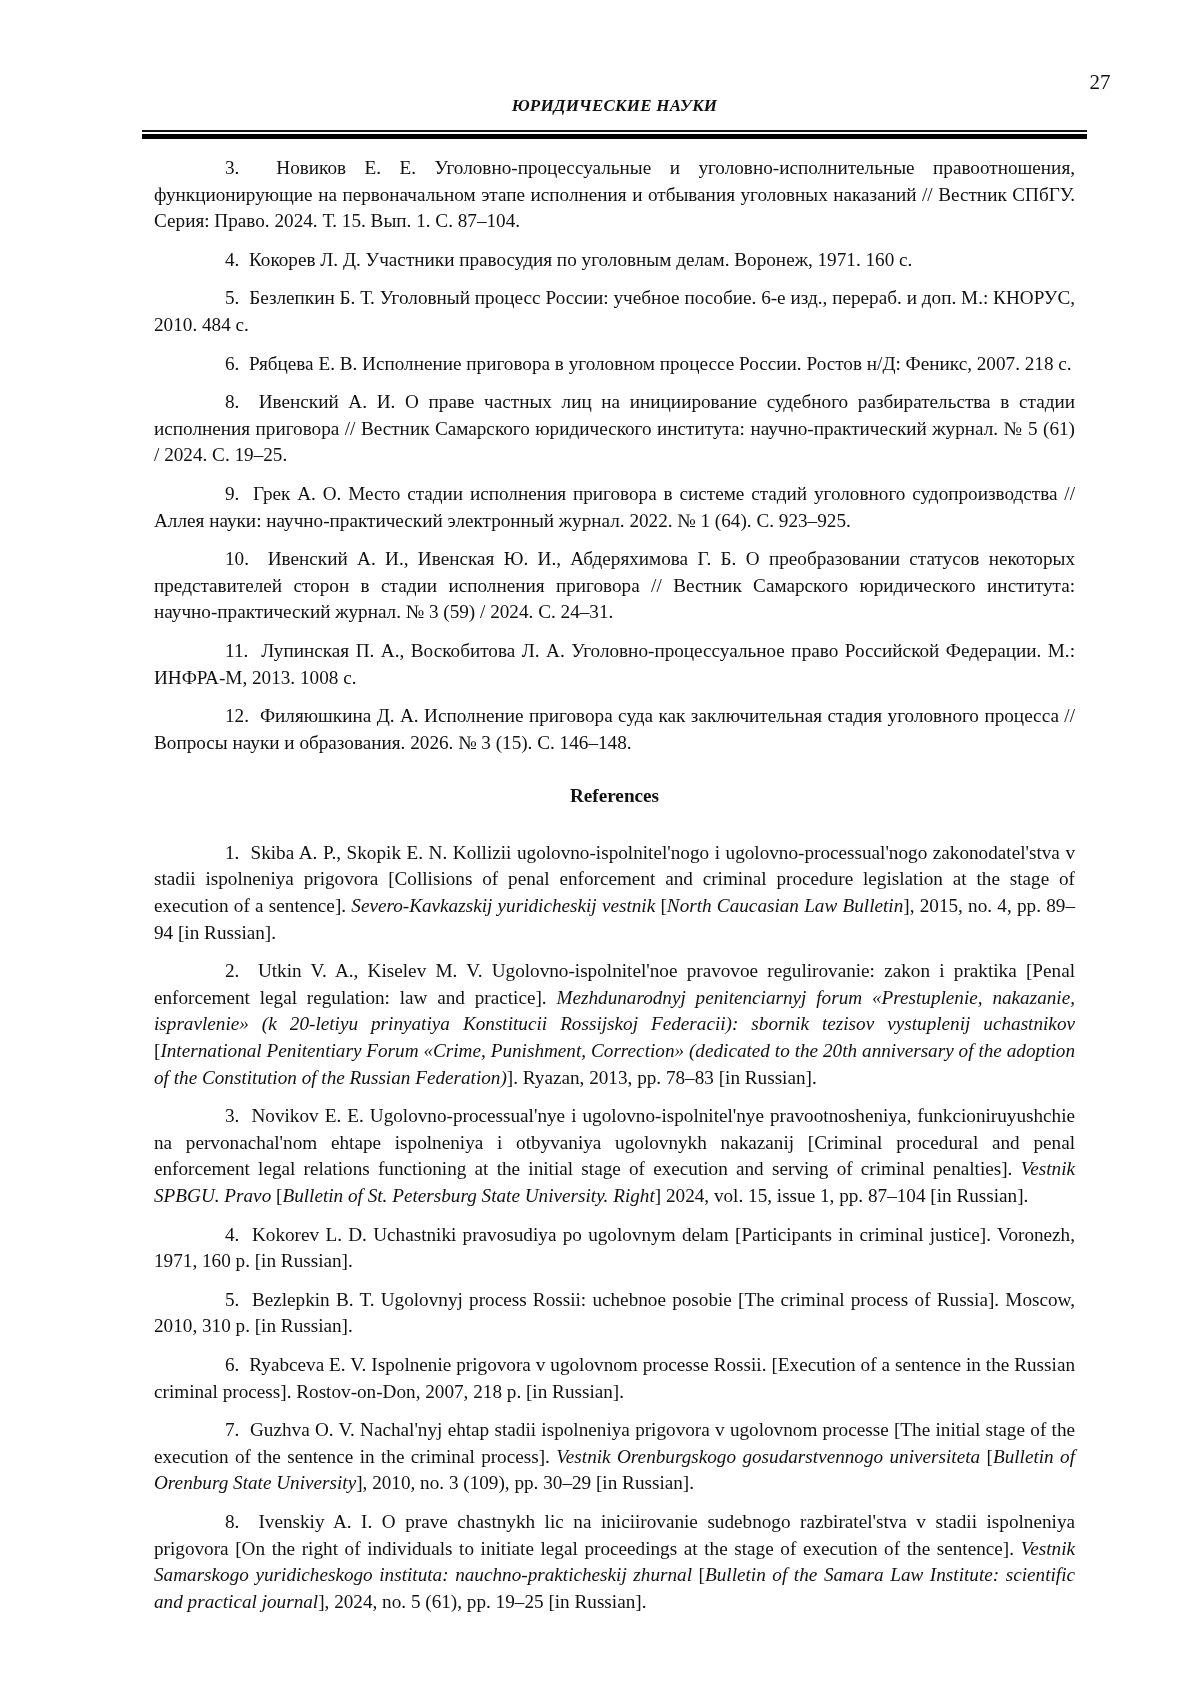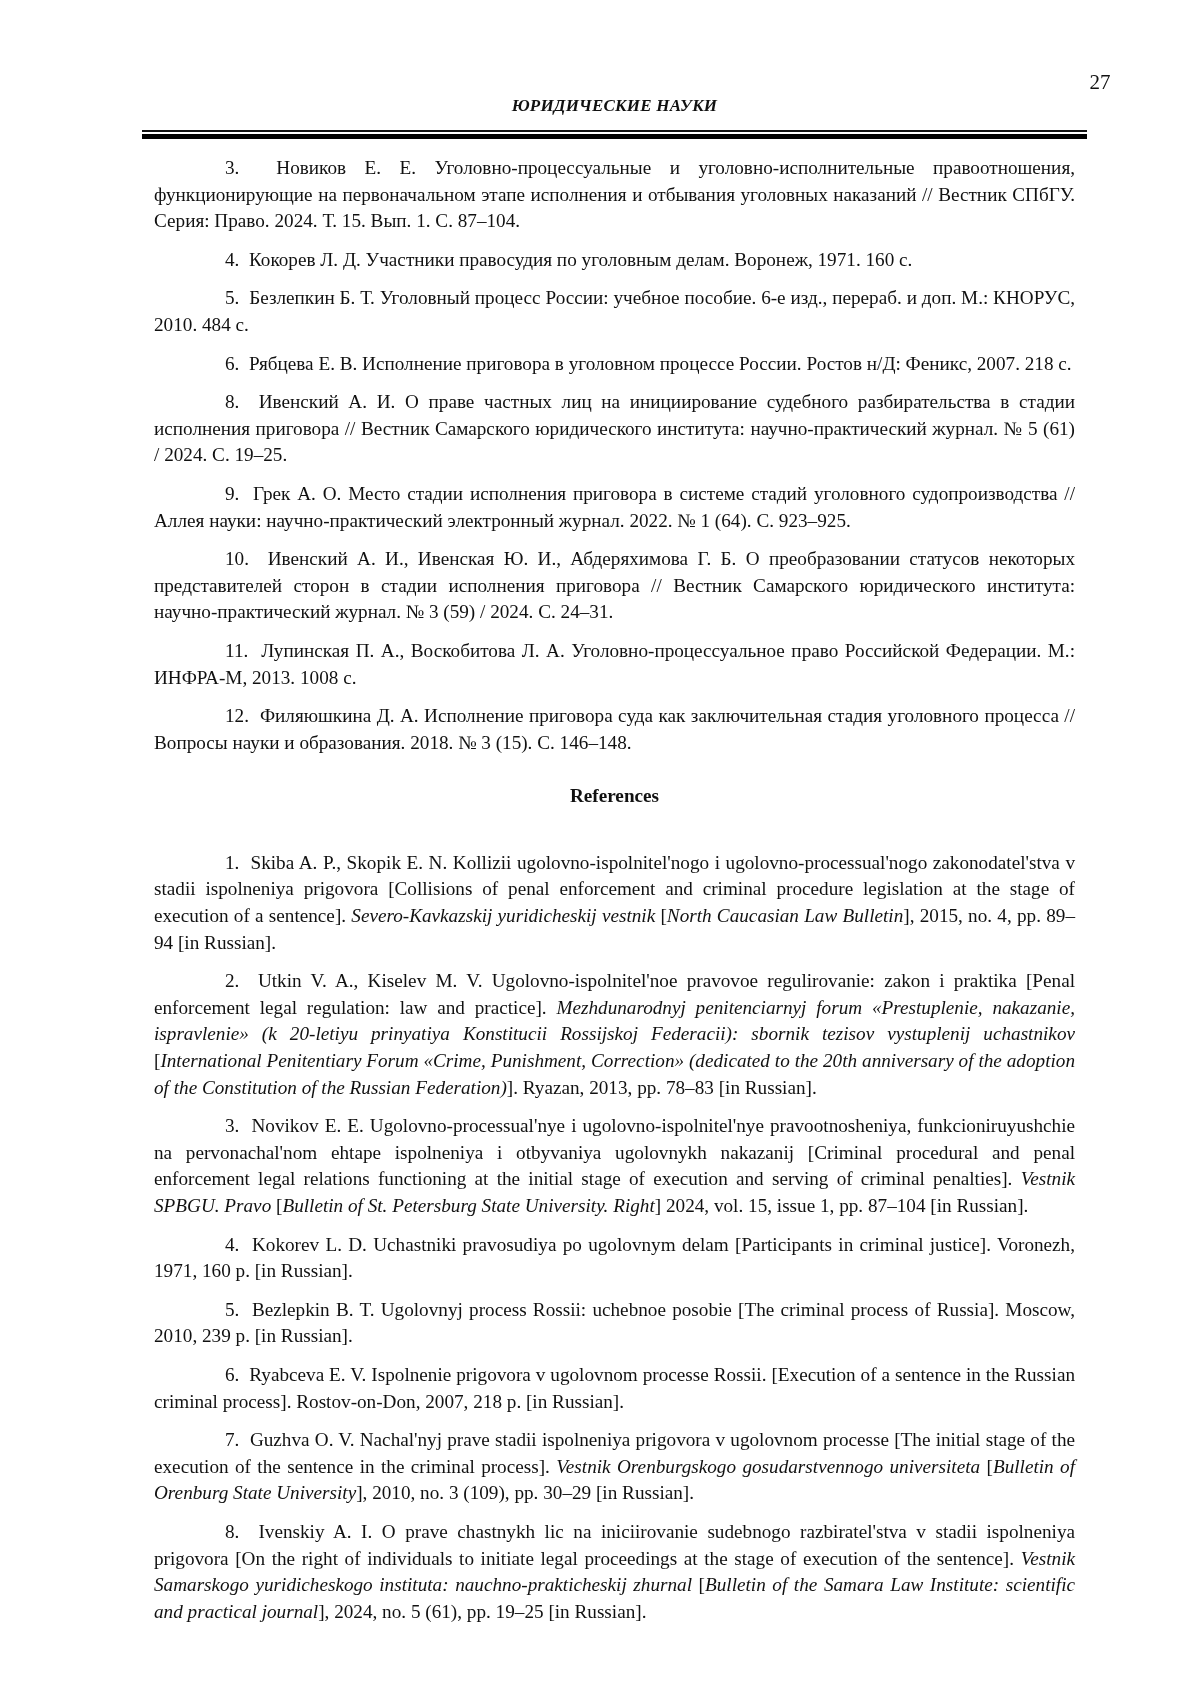--- a/index.html
+++ b/index.html
@@ -6,47 +6,47 @@
     body { width: 1200px; height: 1697px; position: relative; overflow: hidden;
            font-family: "Liberation Serif", serif; color: #111; }
     .page-number { position: absolute; top: 70px; left: 1070px; width: 60px; text-align: center;
                    font-size: 21px; }
     .running-head { position: absolute; top: 96px; left: 142px; width: 945px; text-align: center;
                     font-size: 17px; font-weight: bold; font-style: italic; letter-spacing: 0.2px; }
     .rule-thin { position: absolute; top: 130px; left: 142px; width: 945px; height: 2px; background: #111; }
     .rule-thick { position: absolute; top: 134px; left: 142px; width: 945px; height: 5px; background: #000; }
     .content { position: absolute; top: 143px; left: 142px; width: 945px; font-size: 19.2px; line-height: 26.6px; }
     .ref { margin: 12px; text-indent: 71px; text-align: justify; }
-    .heading { text-align: center; font-weight: bold; font-size: 19.2px; margin: 27px 0 40px 0; }
+    .heading { text-align: center; font-weight: bold; font-size: 19.2px; margin: 27px 0 30px 0; }
     i { font-style: italic; }
   </style>
 </head>
 <body>
 
 <div class="page-number">27</div>
 <div class="running-head">ЮРИДИЧЕСКИЕ НАУКИ</div>
 <div class="rule-thin"></div>
 <div class="rule-thick"></div>
 
 <div class="content">
   <div id="ru-list">
       <p class="ref"><span>3.</span>&nbsp; <span>Новиков Е. Е. Уголовно-процессуальные и уголовно-исполнительные правоотношения, функционирующие на первоначальном этапе исполнения и отбывания уголовных наказаний // Вестник СПбГУ. Серия: Право. 2024. Т. 15. Вып. 1. С. 87–104.</span></p>
       <p class="ref"><span>4.</span>&nbsp; <span>Кокорев Л. Д. Участники правосудия по уголовным делам. Воронеж, 1971. 160 с.</span></p>
       <p class="ref"><span>5.</span>&nbsp; <span>Безлепкин Б. Т. Уголовный процесс России: учебное пособие. 6-е изд., перераб. и доп. М.: КНОРУС, 2010. 484 с.</span></p>
       <p class="ref"><span>6.</span>&nbsp; <span>Рябцева Е. В. Исполнение приговора в уголовном процессе России. Ростов н/Д: Феникс, 2007. 218 с.</span></p>
       <p class="ref"><span>8.</span>&nbsp; <span>Ивенский А. И. О праве частных лиц на инициирование судебного разбирательства в стадии исполнения приговора // Вестник Самарского юридического института: научно-практический журнал. № 5 (61) / 2024. С. 19–25.</span></p>
       <p class="ref"><span>9.</span>&nbsp; <span>Грек А. О. Место стадии исполнения приговора в системе стадий уголовного судопроизводства // Аллея науки: научно-практический электронный журнал. 2022. № 1 (64). С. 923–925.</span></p>
       <p class="ref"><span>10.</span>&nbsp; <span>Ивенский А. И., Ивенская Ю. И., Абдеряхимова Г. Б. О преобразовании статусов некоторых представителей сторон в стадии исполнения приговора // Вестник Самарского юридического института: научно-практический журнал. № 3 (59) / 2024. С. 24–31.</span></p>
       <p class="ref"><span>11.</span>&nbsp; <span>Лупинская П. А., Воскобитова Л. А. Уголовно-процессуальное право Российской Федерации. М.: ИНФРА-М, 2013. 1008 с.</span></p>
-      <p class="ref"><span>12.</span>&nbsp; <span>Филяюшкина Д. А. Исполнение приговора суда как заключительная стадия уголовного процесса // Вопросы науки и образования. 2018. № 3 (15). С. 146–148.</span></p>
+      <p class="ref"><span>12.</span>&nbsp; <span>Филяюшкина Д. А. Исполнение приговора суда как заключительная стадия уголовного процесса // Вопросы науки и образования. 2026. № 3 (15). С. 146–148.</span></p>
     </div>
   <div class="heading">References</div>
   <div id="en-list">
       <p class="ref"><span>1.</span>&nbsp; <span>Skiba A. P., Skopik E. N. Kollizii ugolovno-ispolnitel'nogo i ugolovno-processual'nogo zakonodatel'stva v stadii ispolneniya prigovora [Collisions of penal enforcement and criminal procedure legislation at the stage of execution of a sentence]. </span><i>Severo-Kavkazskij yuridicheskij vestnik</i><span> [</span><i>North Caucasian Law Bulletin</i><span>], 2015, no. 4, pp. 89–94 [in Russian].</span></p>
       <p class="ref"><span>2.</span>&nbsp; <span>Utkin V. A., Kiselev M. V. Ugolovno-ispolnitel'noe pravovoe regulirovanie: zakon i praktika [Penal enforcement legal regulation: law and practice]. </span><i>Mezhdunarodnyj penitenciarnyj forum «Prestuplenie, nakazanie, ispravlenie» (k 20-letiyu prinyatiya Konstitucii Rossijskoj Federacii): sbornik tezisov vystuplenij uchastnikov</i><span> [</span><i>International Penitentiary Forum «Crime, Punishment, Correction» (dedicated to the 20th anniversary of the adoption of the Constitution of the Russian Federation)</i><span>]. Ryazan, 2013, pp. 78–83 [in Russian].</span></p>
       <p class="ref"><span>3.</span>&nbsp; <span>Novikov E. E. Ugolovno-processual'nye i ugolovno-ispolnitel'nye pravootnosheniya, funkcioniruyushchie na pervonachal'nom ehtape ispolneniya i otbyvaniya ugolovnykh nakazanij [Criminal procedural and penal enforcement legal relations functioning at the initial stage of execution and serving of criminal penalties]. </span><i>Vestnik SPBGU. Pravo</i><span> [</span><i>Bulletin of St. Petersburg State University. Right</i><span>] 2024, vol. 15, issue 1, pp. 87–104 [in Russian].</span></p>
       <p class="ref"><span>4.</span>&nbsp; <span>Kokorev L. D. Uchastniki pravosudiya po ugolovnym delam [Participants in criminal justice]. Voronezh, 1971, 160 p. [in Russian].</span></p>
-      <p class="ref"><span>5.</span>&nbsp; <span>Bezlepkin B. T. Ugolovnyj process Rossii: uchebnoe posobie [The criminal process of Russia]. Moscow, 2010, 239 p. [in Russian].</span></p>
+      <p class="ref"><span>5.</span>&nbsp; <span>Bezlepkin B. T. Ugolovnyj process Rossii: uchebnoe posobie [The criminal process of Russia]. Moscow, 2010, 310 p. [in Russian].</span></p>
       <p class="ref"><span>6.</span>&nbsp; <span>Ryabceva E. V. Ispolnenie prigovora v ugolovnom processe Rossii. [Execution of a sentence in the Russian criminal process]. Rostov-on-Don, 2007, 218 p. [in Russian].</span></p>
-      <p class="ref"><span>7.</span>&nbsp; <span>Guzhva O. V. Nachal'nyj prave stadii ispolneniya prigovora v ugolovnom processe [The initial stage of the execution of the sentence in the criminal process]. </span><i>Vestnik Orenburgskogo gosudarstvennogo universiteta</i><span> [</span><i>Bulletin of Orenburg State University</i><span>], 2010, no. 3 (109), pp. 30–29 [in Russian].</span></p>
+      <p class="ref"><span>7.</span>&nbsp; <span>Guzhva O. V. Nachal'nyj ehtap stadii ispolneniya prigovora v ugolovnom processe [The initial stage of the execution of the sentence in the criminal process]. </span><i>Vestnik Orenburgskogo gosudarstvennogo universiteta</i><span> [</span><i>Bulletin of Orenburg State University</i><span>], 2010, no. 3 (109), pp. 30–29 [in Russian].</span></p>
       <p class="ref"><span>8.</span>&nbsp; <span>Ivenskiy A. I. O prave chastnykh lic na iniciirovanie sudebnogo razbiratel'stva v stadii ispolneniya prigovora [On the right of individuals to initiate legal proceedings at the stage of execution of the sentence]. </span><i>Vestnik Samarskogo yuridicheskogo instituta: nauchno-prakticheskij zhurnal</i><span> [</span><i>Bulletin of the Samara Law Institute: scientific and practical journal</i><span>], 2024, no. 5 (61), pp. 19–25 [in Russian].</span></p>
     </div>
 </div>
 
 </body></html>

